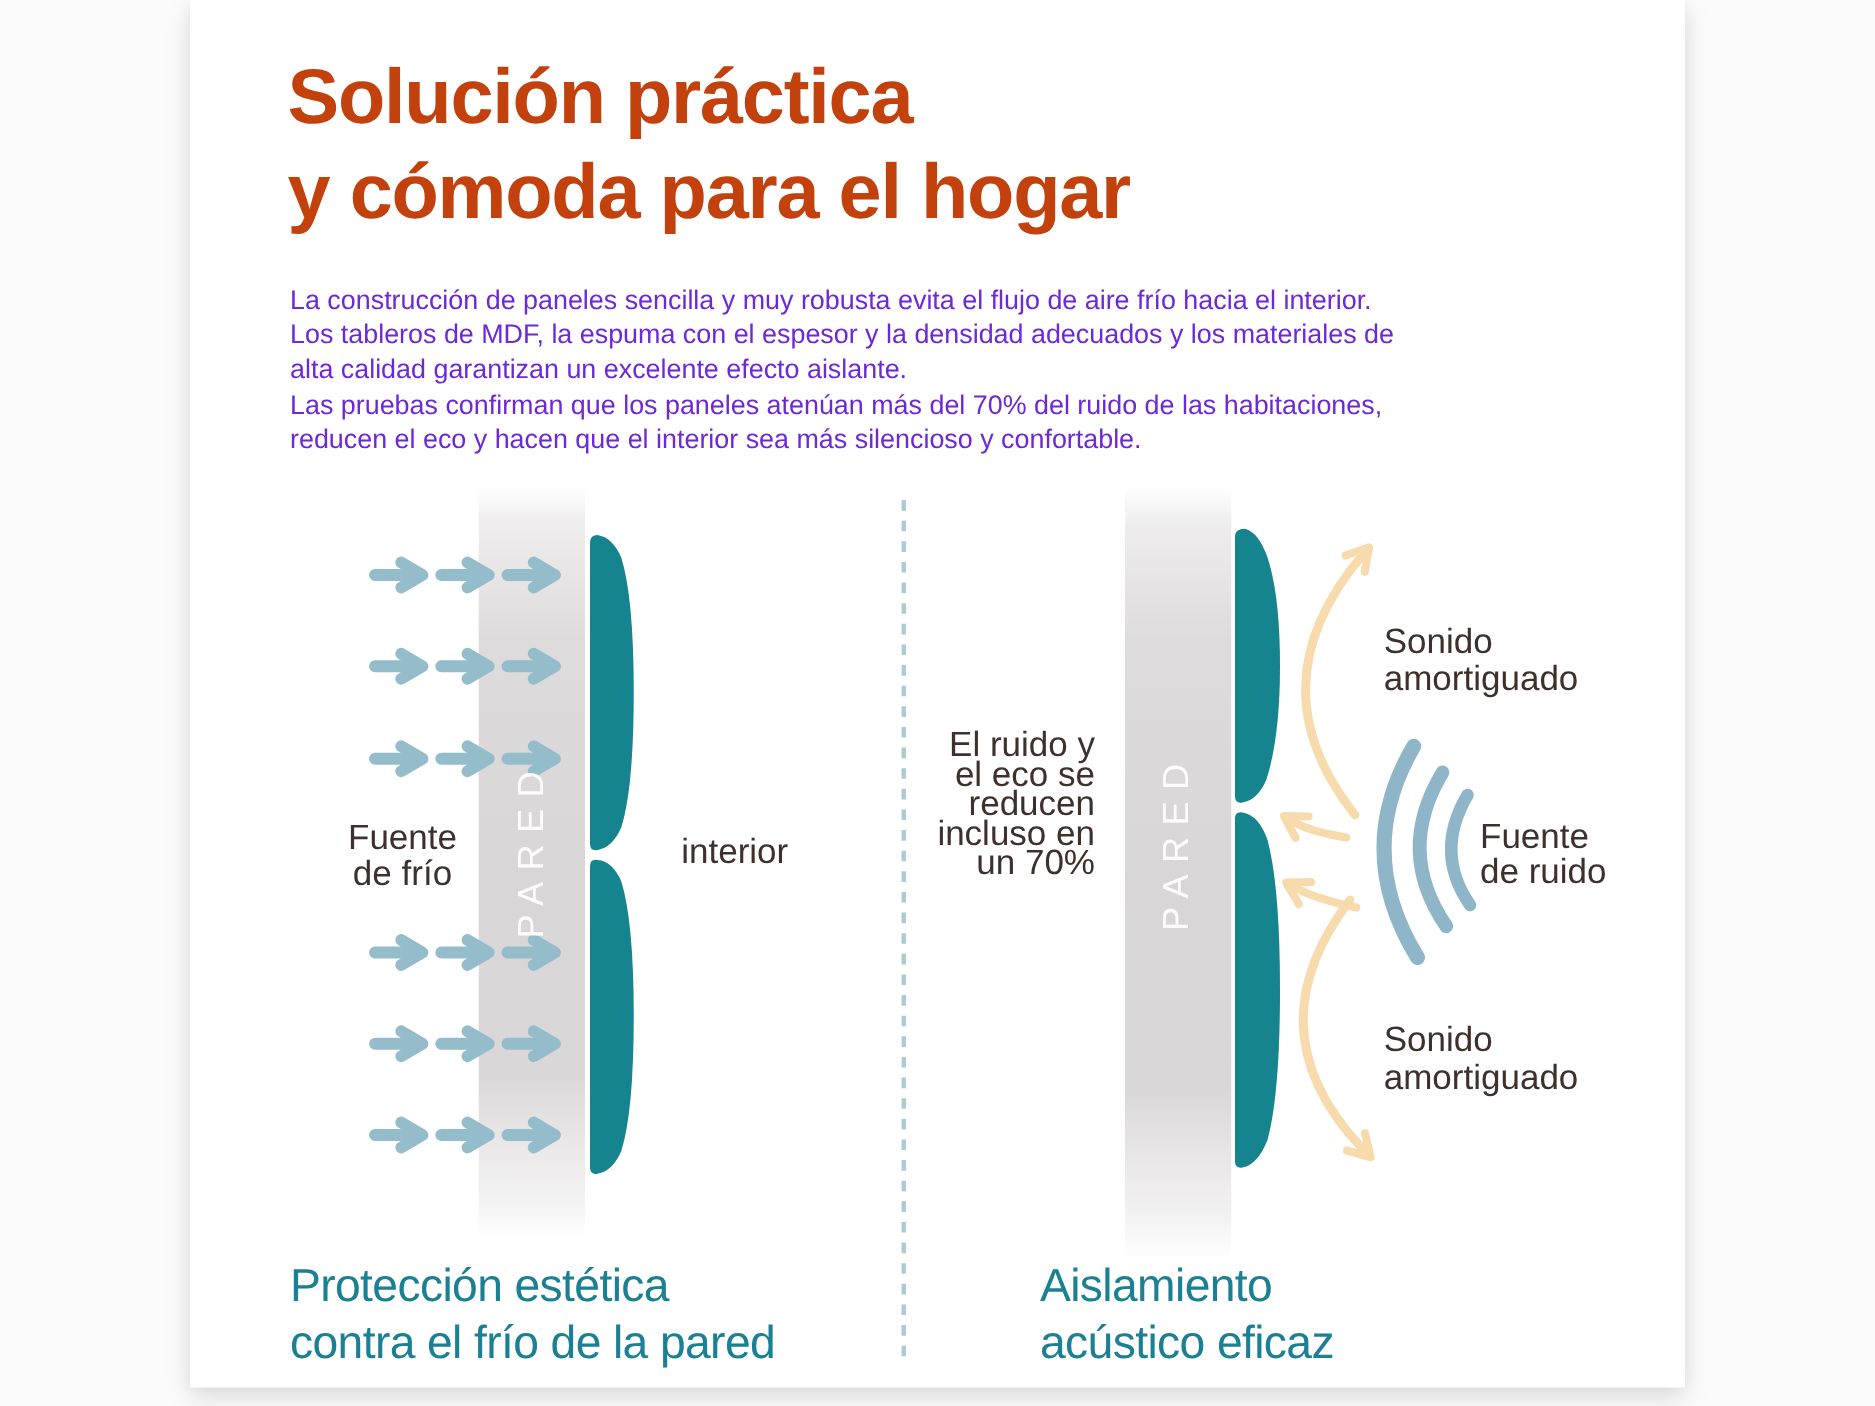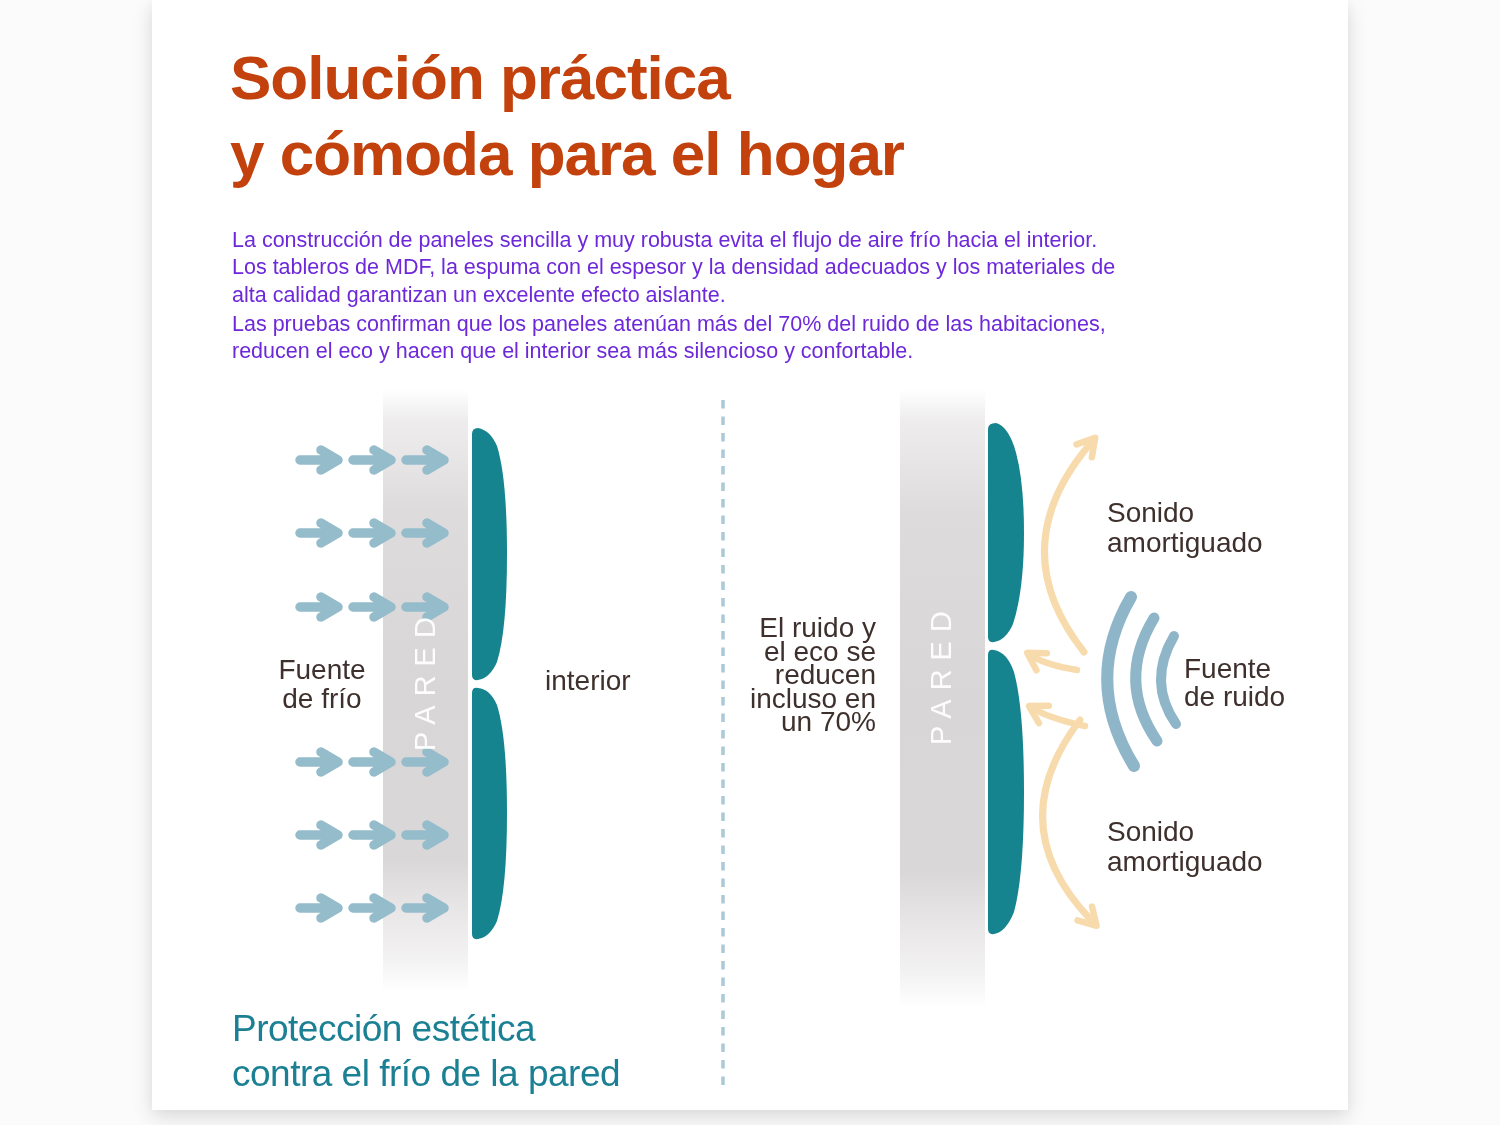--- a/index.html
+++ b/index.html
@@ -9,21 +9,21 @@
         box-shadow:0 8px 20px rgba(0,0,0,0.12), 0 0 12px rgba(0,0,0,0.04);}
   .abs{position:absolute;}
   .title{left:230px; top:40px; width:960px; font-size:62px; line-height:76px; font-weight:bold;
          letter-spacing:-1px; color:#c2410c;}
   .intro{left:232px; width:900px; font-size:21.5px; line-height:27.4px; color:#6d28d9;}
   .p1{top:227px;}
   .p2{top:311px;}
   .lbl{font-size:28px; line-height:28px; color:#3e302c;}
   .fuente-frio{left:252px; top:655px; width:140px; text-align:center; line-height:29px;}
   .interior{left:545px; top:667px;}
-  .reduction{left:716px; top:616px; width:160px; text-align:right; line-height:23.5px;}
+  .reduction{left:716px; top:584px; width:160px; text-align:right; line-height:23.5px;}
   .sonido-top{left:1107px; top:498px; line-height:30px;}
   .sonido-bottom{left:1107px; top:817px; line-height:30px;}
   .fuente-ruido{left:1184px; top:655px; line-height:28px;}
   .pared{width:200px; height:40px; display:flex; align-items:center; justify-content:center;
          transform:rotate(-90deg); font-size:29px; letter-spacing:9px; color:rgba(255,255,255,0.95);
          text-indent:9px;}
   .pared-left{left:325px; top:664px;}
   .pared-right{left:841px; top:658px;}
   .caption{font-size:37px; line-height:45px; font-weight:normal; letter-spacing:-0.5px; color:#1c8094;}
   .caption-left{left:232px; top:1006px;}
@@ -141,13 +141,17 @@
   </div>
   <div class="abs lbl fuente-ruido">
     <div>Fuente</div>
     <div>de ruido</div>
   </div>
 
   <div class="abs caption caption-left">
     <div>Protección estética</div>
     <div>contra el frío de la pared</div>
   </div>
+  <div class="abs caption caption-right">
+    <div>Aislamiento</div>
+    <div>acústico eficaz</div>
+  </div>
 </div>
 
 </body></html>

